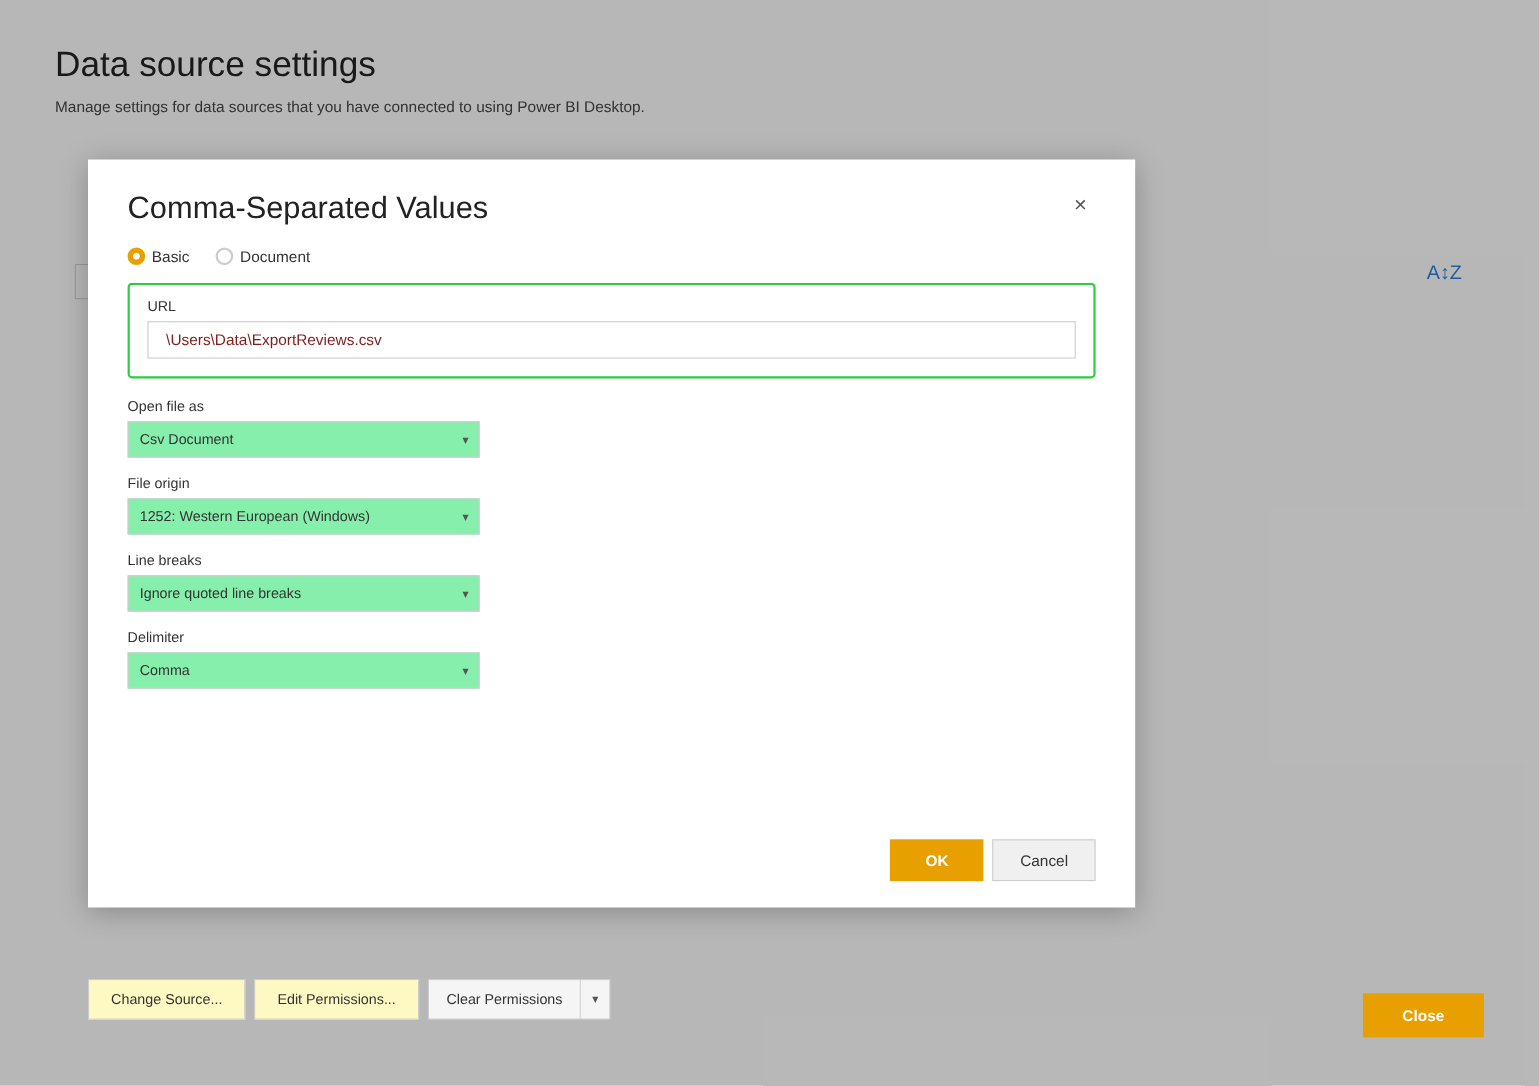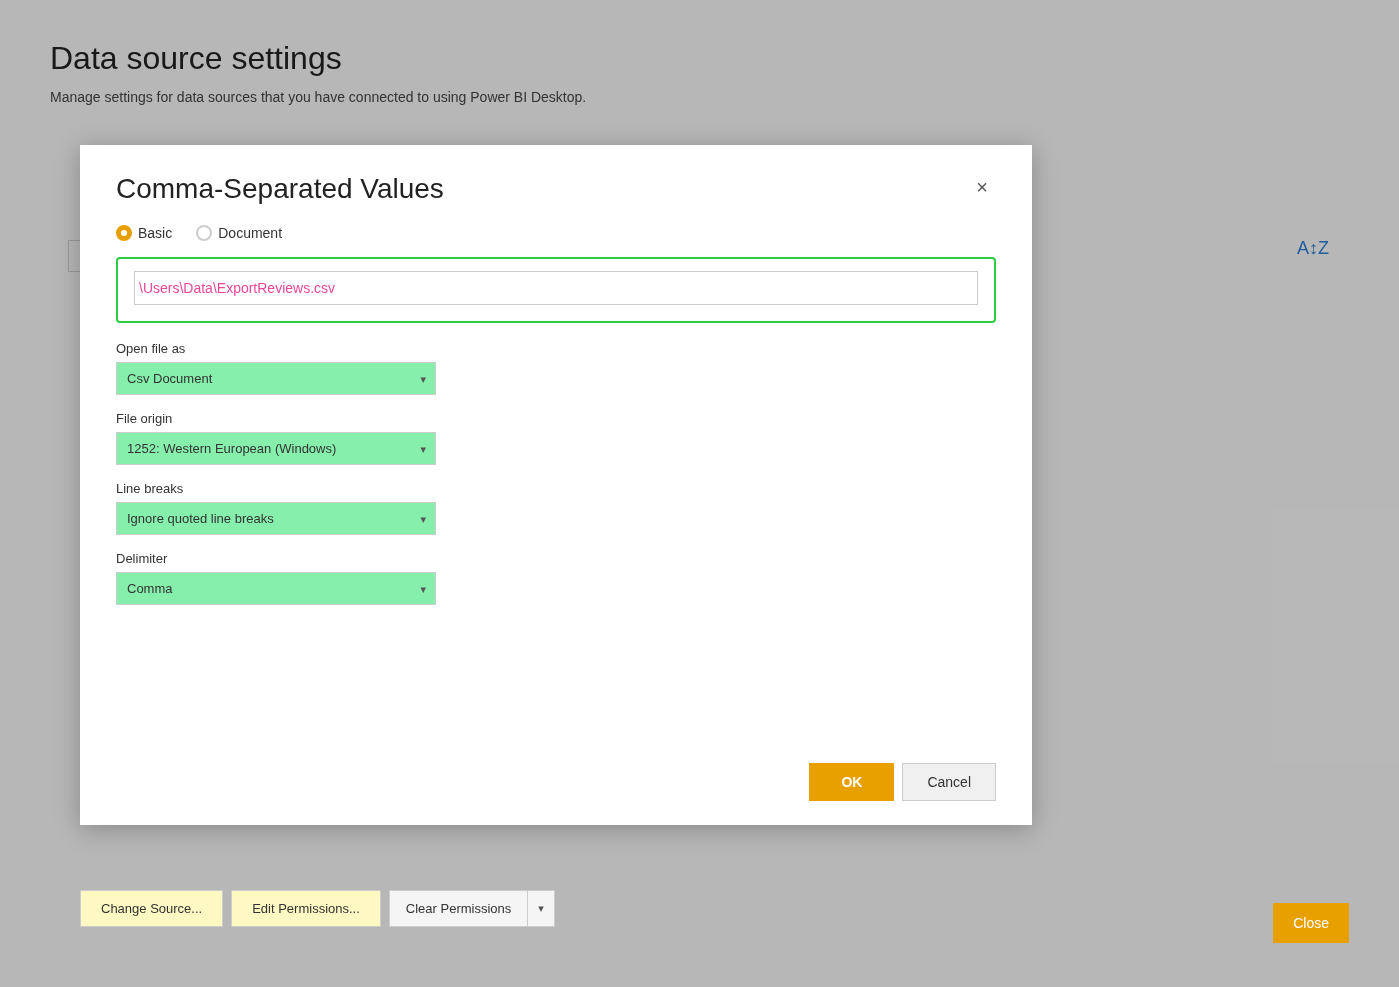--- a/index.html
+++ b/index.html
@@ -140,25 +140,25 @@
 
     .field-label {
       font-size: 13px;
       color: #333;
       margin-bottom: 6px;
       display: block;
     }
 
     .url-input {
       width: 100%;
-      padding: 8px 4px;
+      padding: 8px 16px;
       border: 1px solid #ccc;
       background: #fff;
       font-size: 14px;
-      color: #ec4899;
+      color: #7f1d1d;
       outline: none;
       font-family: 'Segoe UI', sans-serif;
     }
 
     .form-group {
       margin-bottom: 16px;
     }
 
     .select-wrapper {
       position: relative;
@@ -269,25 +269,25 @@
 
     
     .btn-close-bottom {
       position: absolute;
       bottom: 44px;
       right: 50px;
       z-index: 10;
       background: #e8a000;
       border: none;
       color: #fff;
-      padding: 12px 20px;
-      font-size: 14px;
-      cursor: pointer;
-      font-family: 'Segoe UI', sans-serif;
-      font-weight: 400;
+      padding: 12px 36px;
+      font-size: 14px;
+      cursor: pointer;
+      font-family: 'Segoe UI', sans-serif;
+      font-weight: 700;
     }
 
     
     .bg-globe-icon {
       position: absolute;
       top: 290px;
       left: 100px;
       width: 28px; height: 28px;
       z-index: 3;
       color: #2b7cd3;
@@ -343,20 +343,21 @@
     </label>
     <label class="radio-option">
       <div class="radio-circle"></div>
       <span>Document</span>
     </label>
   </div>
 
   <div class="modal-body">
 
     <div class="url-section">
+      <label class="field-label">URL</label>
       <input class="url-input" type="text" value="\Users\Data\ExportReviews.csv" style="">
     </div>
 
     <div class="form-group">
       <label class="field-label">Open file as</label>
       <div class="select-wrapper">
         <select class="form-select">
           <option>Csv Document</option>
         </select>
         <span class="select-arrow">▾</span>

